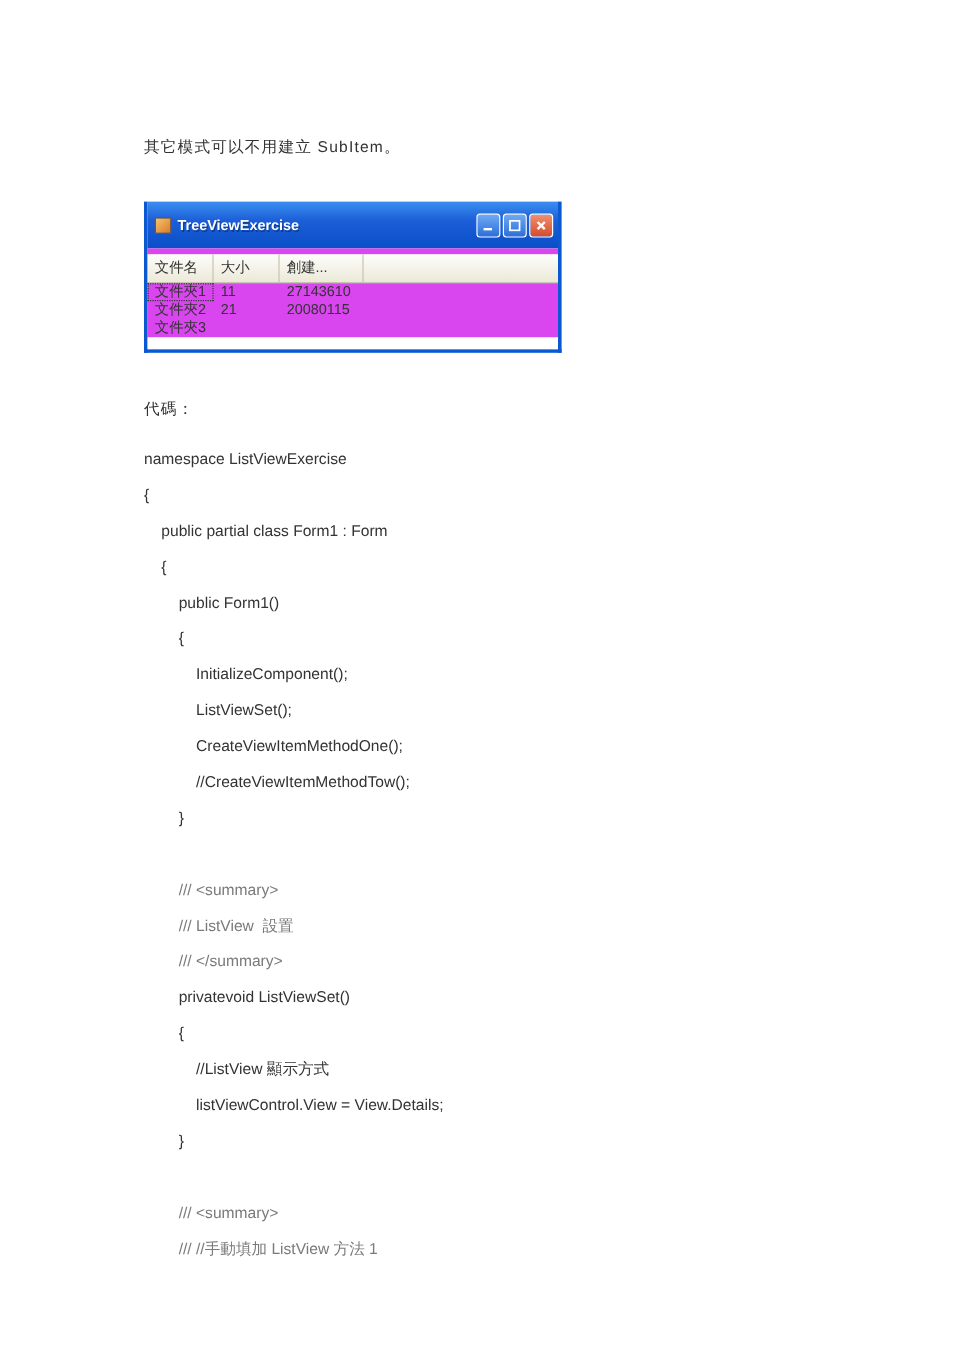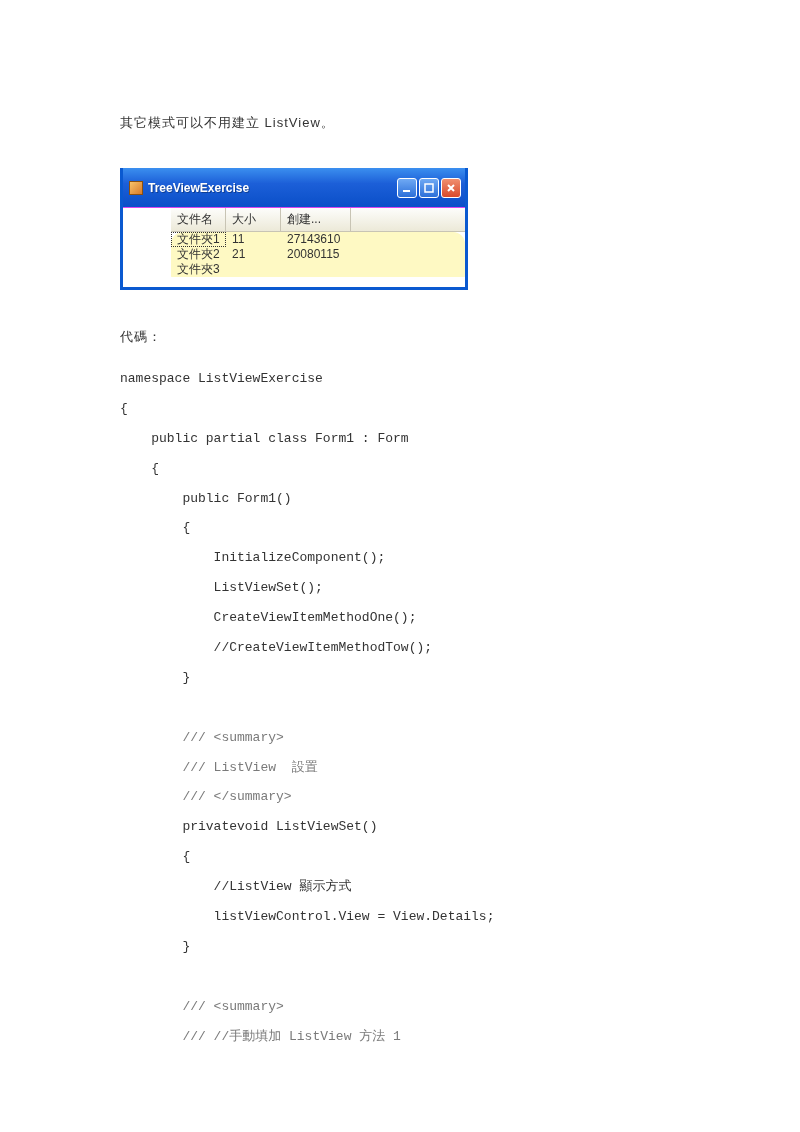--- a/index.html
+++ b/index.html
@@ -79,40 +79,38 @@
   }
   .winbtn.min, .winbtn.max {
     background: linear-gradient(to bottom, #6FA9F4, #2C6FD9);
   }
   .winbtn.close {
     background: linear-gradient(to bottom, #F08F6F, #D84A2C);
   }
   .winbtn svg { width: 10px; height: 10px; }
 
   .listview {
-    border-top: 1px solid #d946ef;
-    padding-left: 48px;
+    border-top: 5px solid #d946ef;
   }
   .lv-header {
     display: flex;
     background: linear-gradient(to bottom, #FDFDFB, #ECE9D8);
     border-bottom: 1px solid #C8C4B4;
     font-size: 12px;
   }
   .lv-header .col {
     padding: 3px 6px;
     border-right: 1px solid #C8C4B4;
     box-sizing: border-box;
     white-space: nowrap;
     overflow: hidden;
   }
   .lv-rows {
     padding: 0;
-    background: #fef9c3;
-    border-radius: 12px;
+    background: #d946ef;
   }
   .lv-row {
     display: flex;
     font-size: 12px;
     line-height: 15px;
   }
   .lv-row .cell {
     padding: 0 6px;
     box-sizing: border-box;
     white-space: nowrap;
@@ -126,35 +124,35 @@
   .col-size, .cell.size { width: 55px; }
   .col-date, .cell.date { width: 70px; }
 
   .lv-bottom-pad {
     height: 10px;
     background: #fff;
   }
 
   
   .code {
-    font-family: Liberation Mono, monospace;
+    font-family: Liberation Sans, sans-serif;
     font-size: 13px;
     line-height: 2.3;
     color: #333;
     white-space: pre;
   }
   .code .cmt { color: #7a7a7a; }
 </style>
 </head>
 <body>
 
 <div class="page">
 
   <div class="body-text">
-    <p class="para">其它模式可以不用建立 ListView。</p>
+    <p class="para">其它模式可以不用建立 SubItem。</p>
     <div class="gap"></div>
   </div>
 
   <div class="window">
     <div class="titlebar">
       <div class="appicon"></div>
       <div class="title">TreeViewExercise</div>
       <div class="winbtns">
         <div class="winbtn min">
           <svg viewBox="0 0 10 10">

